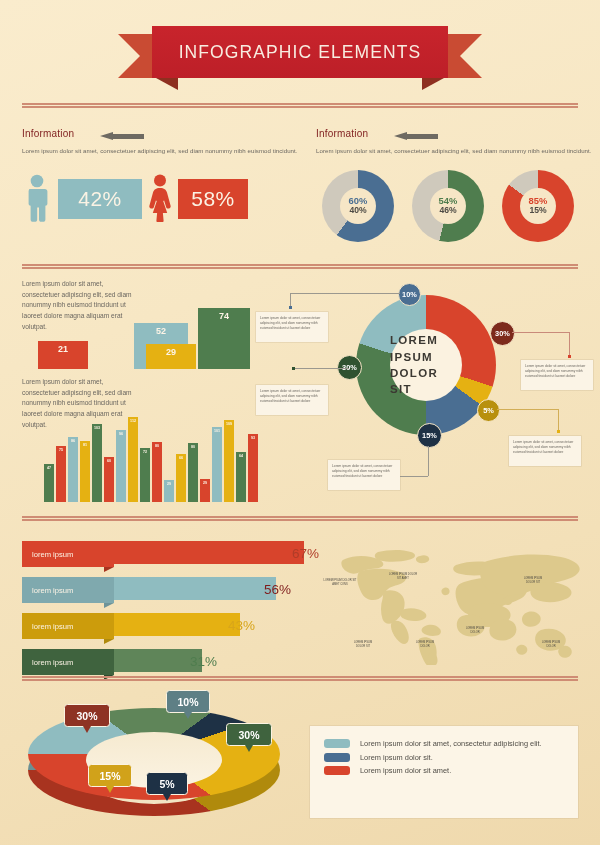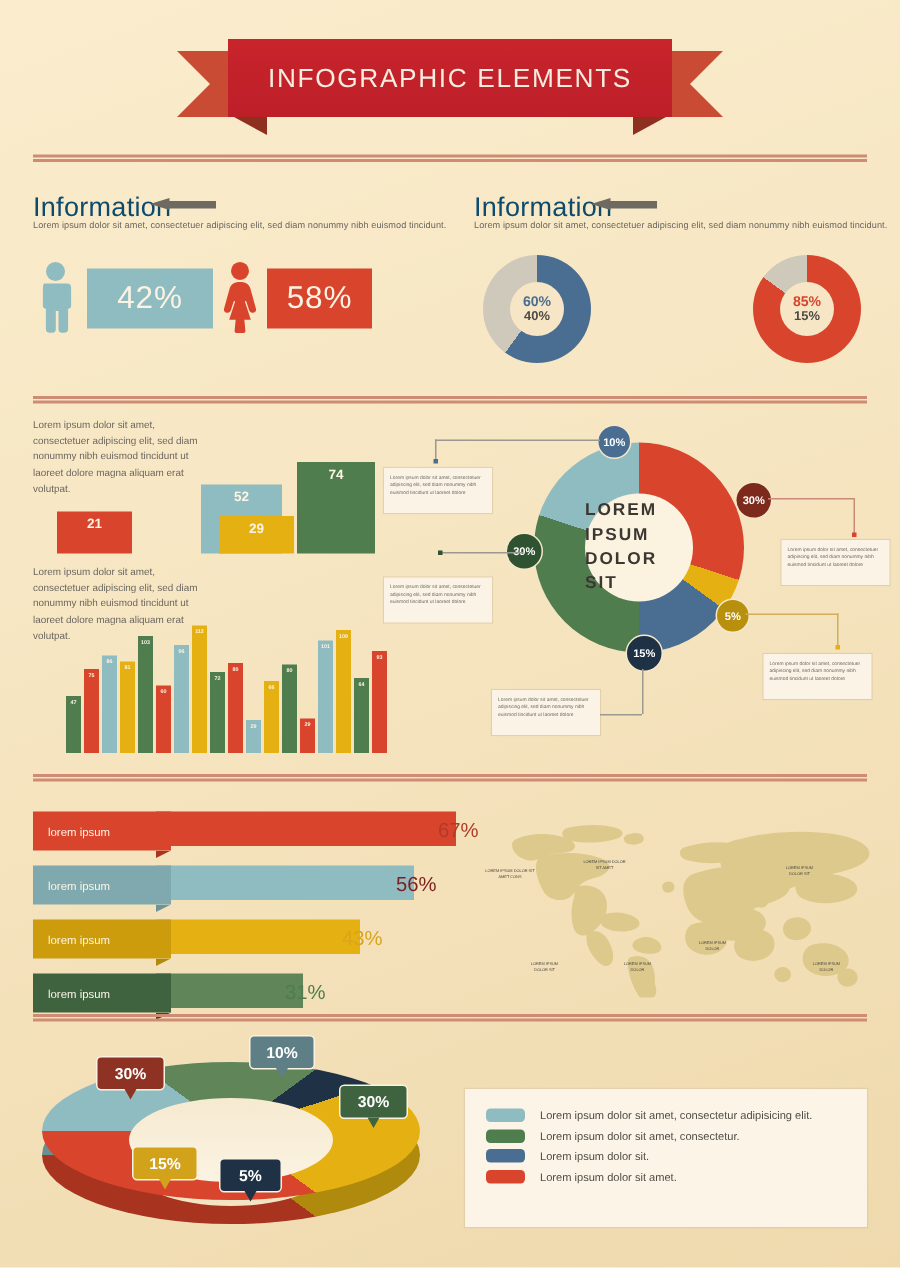--- a/index.html
+++ b/index.html
@@ -24,21 +24,21 @@
   .rb-main span{color:#f8ece0;font-size:17.5px;letter-spacing:1.1px;font-weight:400;}
 
   
   .divider{position:absolute;left:22px;width:556px;height:5px;}
   .divider::before,.divider::after{content:"";position:absolute;left:0;width:100%;height:1.6px;background:#cf8c74;}
   .divider::before{top:0;}
   .divider::after{top:3.4px;}
 
   
   .info-head{position:absolute;}
-  .info-head .ttl{font-size:18px;color:#0c4a6e;letter-spacing:.2px;}
+  .info-head .ttl{font-size:10px;color:#7f1d1d;letter-spacing:.2px;}
   .arrow{position:absolute;left:78px;top:4px;width:44px;height:9px;}
   .arrow .shaft{position:absolute;right:0;top:2.4px;width:32px;height:4.2px;background:#6e6a62;}
   .arrow .head{position:absolute;left:0;top:0;width:0;height:0;
       border-top:4.6px solid transparent;border-bottom:4.6px solid transparent;border-right:13px solid #6e6a62;}
   .lorem-sub{position:absolute;font-size:6.1px;color:#6b6760;letter-spacing:.05px;white-space:nowrap;}
 
   
   .gbar{position:absolute;display:flex;align-items:center;justify-content:center;}
   .gbar span{color:#fbf3e4;font-size:21px;letter-spacing:.5px;}
   .person{position:absolute;}
@@ -146,20 +146,27 @@
         <div class="shaft"></div>
     </div>
   </div>
   <div class="lorem-sub" style="left:316px;top:147px;">Lorem ipsum dolor sit amet, consectetuer adipiscing elit, sed diam nonummy nibh euismod tincidunt.</div>
 
   <div class="ring" style="left:322px;top:170px;background:
       conic-gradient(from 0deg,#4a6e92 0deg 216deg,#cfc9bc 216deg 360deg);">
     <div class="hole">
       <b style="color:#4a6e92">60%</b>
       <i>40%</i>
+    </div>
+  </div>
+  <div class="ring" style="left:412px;top:170px;background:
+      conic-gradient(from 0deg,#4f7d4e 0deg 194deg,#cfc9bc 194deg 360deg);">
+    <div class="hole">
+      <b style="color:#4f7d4e">54%</b>
+      <i>46%</i>
     </div>
   </div>
   <div class="ring" style="left:502px;top:170px;background:
       conic-gradient(from 0deg,#d8442c 0deg 306deg,#cfc9bc 306deg 360deg);">
     <div class="hole">
       <b style="color:#d8442c">85%</b>
       <i>15%</i>
     </div>
   </div>
 
@@ -410,24 +417,20 @@
     <span>30%</span>
     <i class="pin" style="border-top:7px solid #8e3324;"></i>
   </div>
 
   <div class="legend" style="left:310px;top:726px;width:268px;height:92px;padding:13px 14px;box-sizing:border-box;">
     <div class="lgrow">
       <div class="swatch" style="background:#8fbcc0;"></div>
       <div class="lgtxt">Lorem ipsum dolor sit amet, consectetur adipisicing elit.</div>
     </div>
     <div class="lgrow">
-      <div class="swatch" style="background:#4f7d4e;"></div>
-      <div class="lgtxt">Lorem ipsum dolor sit amet, consectetur.</div>
-    </div>
-    <div class="lgrow">
       <div class="swatch" style="background:#4a6e92;"></div>
       <div class="lgtxt">Lorem ipsum dolor sit.</div>
     </div>
     <div class="lgrow" style="margin-bottom:0;">
       <div class="swatch" style="background:#d8442c;"></div>
       <div class="lgtxt">Lorem ipsum dolor sit amet.</div>
     </div>
   </div>
 
 </div>

